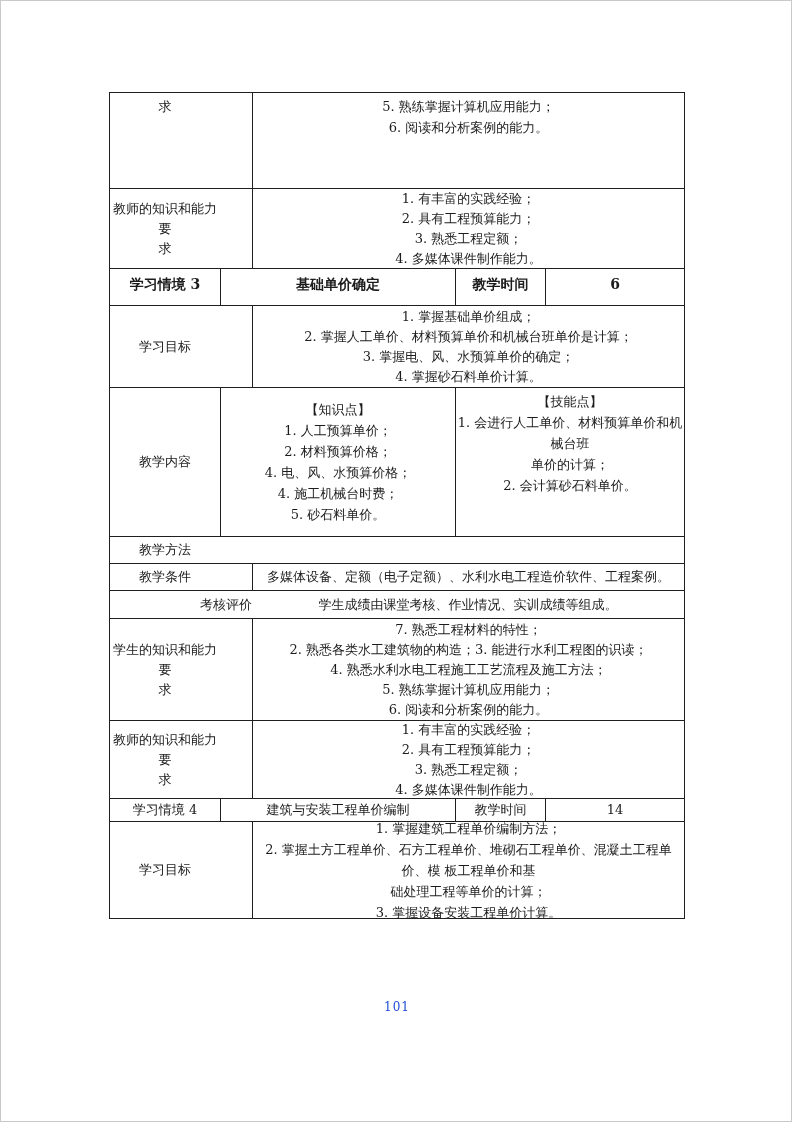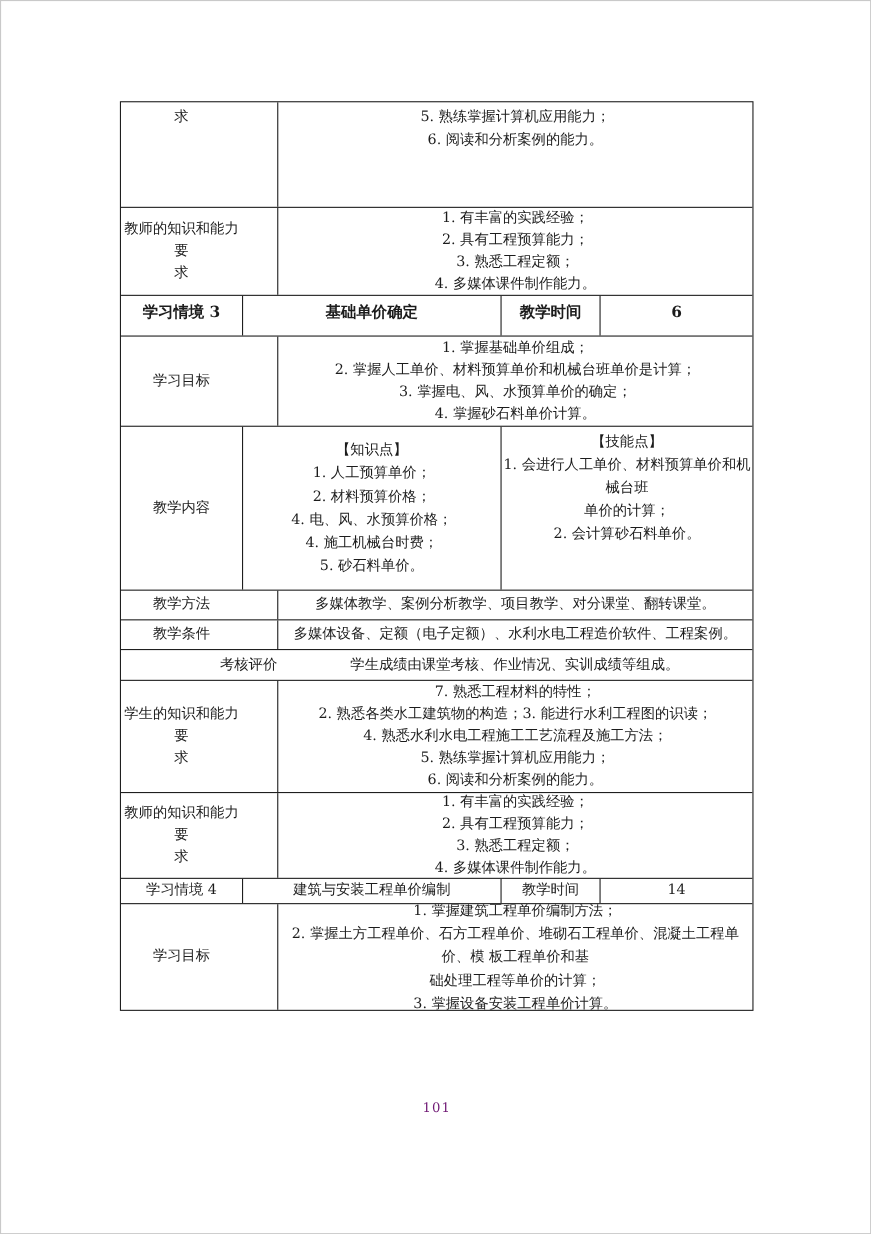--- a/index.html
+++ b/index.html
@@ -34,21 +34,21 @@
   .top-align { justify-content:flex-start; padding-top:3px; }
   .situation-row .td { justify-content:flex-start; padding-top:5px; }
   .bold { font-weight:bold; font-size:14px; }
   .lh21 { line-height:21px; }
   .merged-row { display:flex; flex-direction:row; align-items:center; }
   .merged-label { width:110px; flex:none; text-align:right; }
   .merged-content { flex:1; text-align:center; }
   .line { width:100%; }
   .footer-pagenum {
     position:absolute; left:0; top:999px; width:792px;
-    text-align:center; font-size:12px; letter-spacing:1px; color:#701a75;
+    text-align:center; font-size:12px; letter-spacing:1px; color:#1d4ed8;
   }
 </style>
 </head>
 <body>
 
 <div class="sheet">
 
   <div class="tbl">
 
     <div class="tr first" style="height:95px;">
@@ -108,21 +108,20 @@
       <div class="td col-timeval top-align lh21">
         <div class="line">【技能点】</div>
         <div class="line">1. 会进行人工单价、材料预算单价和机械台班</div>
         <div class="line">单价的计算；</div>
         <div class="line">2. 会计算砂石料单价。</div>
       </div>
     </div>
 
     <div class="tr" style="height:27px;">
       <div class="td nol label-col">教学方法</div>
-      <div class="td content-col">多媒体教学、案例分析教学、项目教学、对分课堂、翻转课堂。</div>
     </div>
 
     <div class="tr" style="height:27px;">
       <div class="td nol label-col">教学条件</div>
       <div class="td content-col">多媒体设备、定额（电子定额）、水利水电工程造价软件、工程案例。</div>
     </div>
 
     <div class="tr" style="height:28px;">
       <div class="td nol content-col merged-row">
         <div class="merged-label">考核评价</div>

